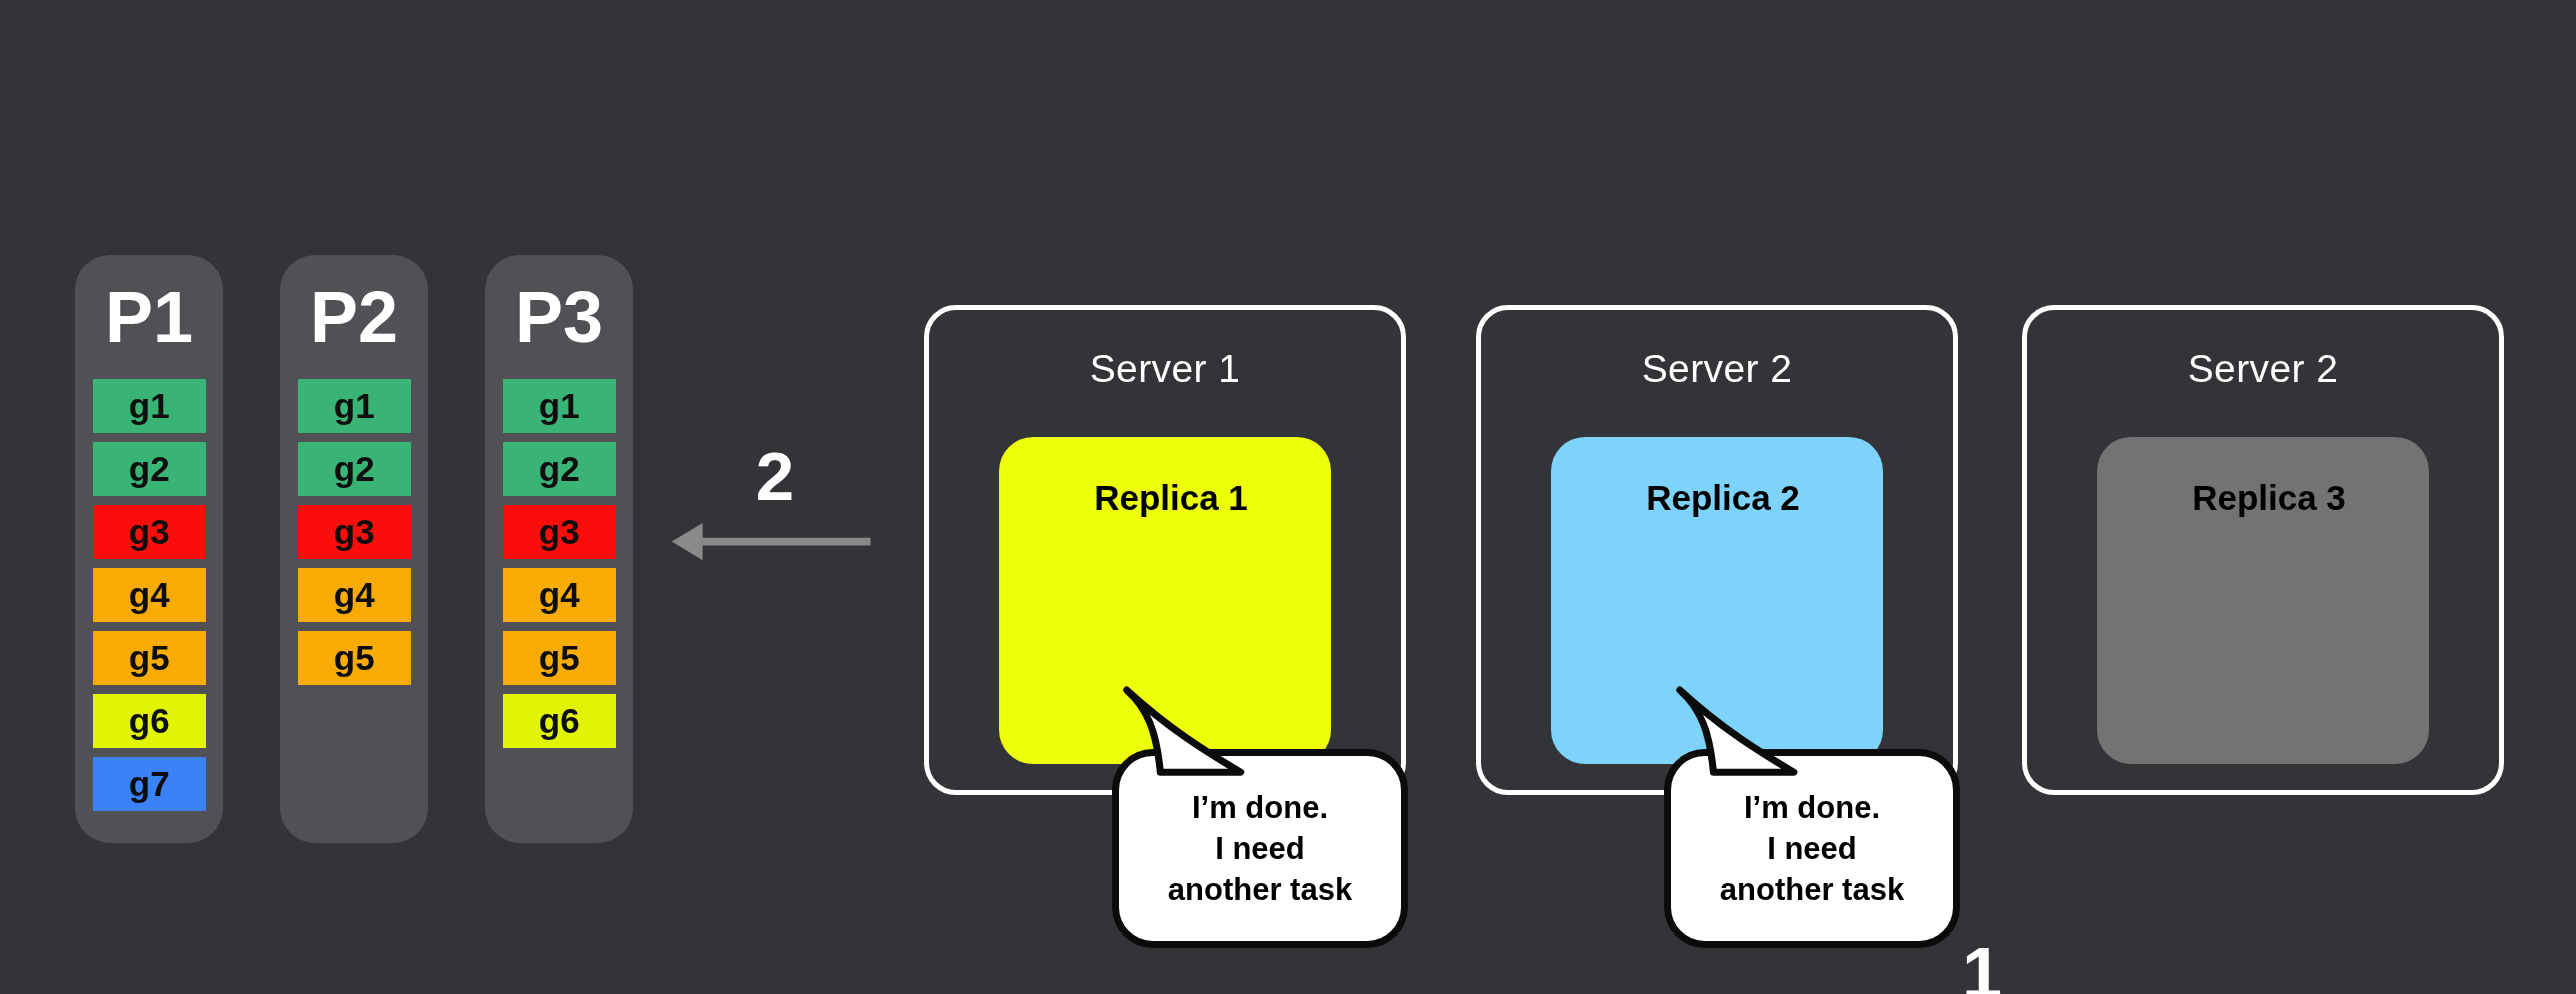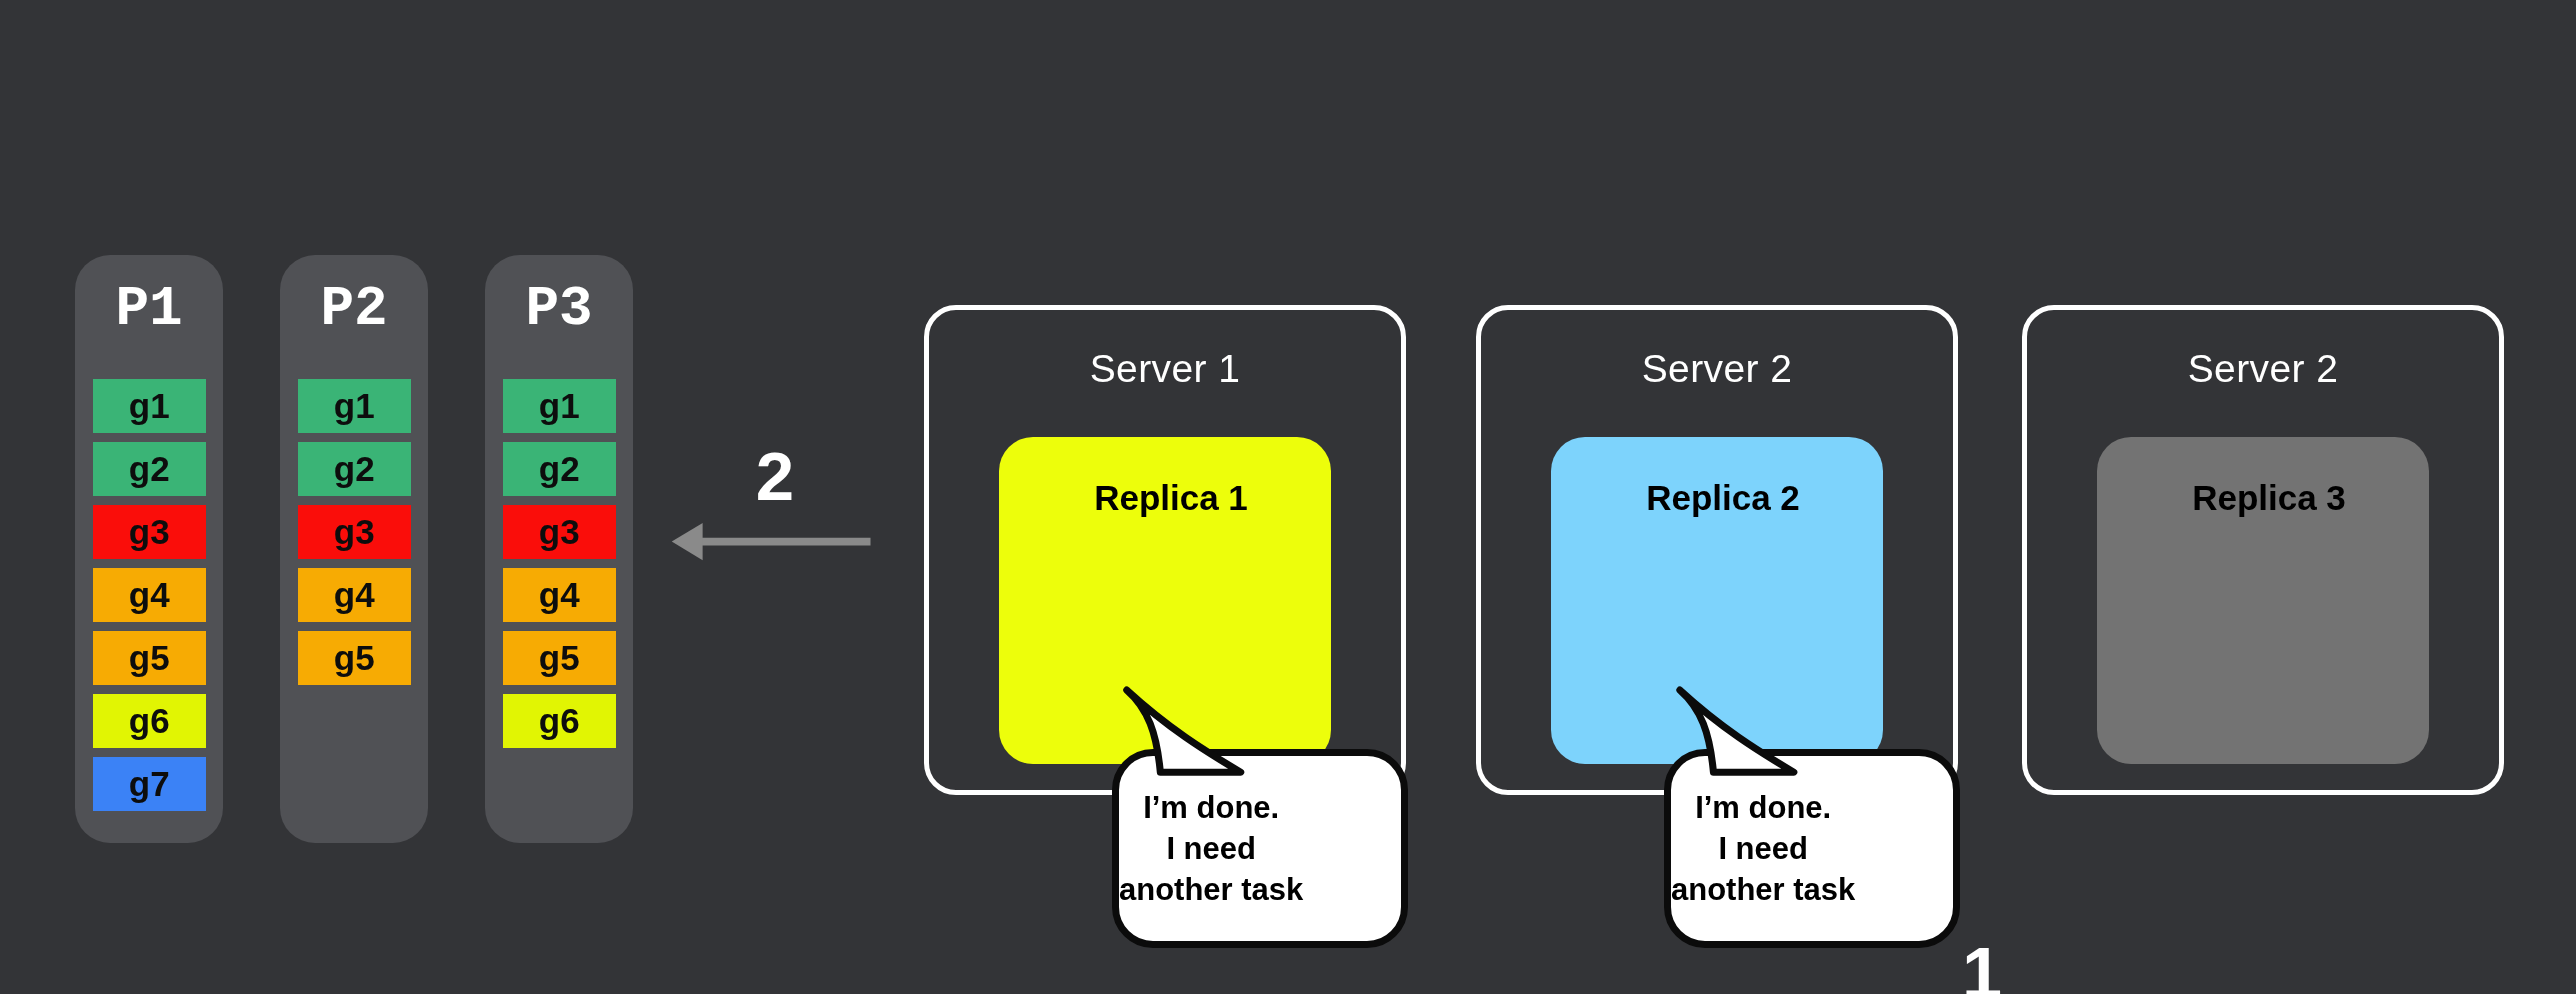--- a/index.html
+++ b/index.html
@@ -11,21 +11,21 @@
     font-family:"Liberation Sans", sans-serif;
   }
   
   .partition{
     position:absolute;top:255px;width:148px;height:588px;
     background:#505155;border-radius:35px;
   }
   .p1{left:75px}.p2{left:280px}.p3{left:485px}
   .partition-label{
     position:absolute;top:25px;left:0;width:100%;
-    text-align:center;color:#fff;font-size:56px;font-weight:bold;line-height:1.05;font-family:Liberation Mono, monospace;
+    text-align:center;color:#fff;font-size:72px;font-weight:bold;line-height:1.05;
   }
   .tasks{
     position:absolute;top:124px;left:17.7px;width:113px;
     display:flex;flex-direction:column;gap:9px;
   }
   .task{
     width:113px;height:54px;flex:0 0 54px;
     display:flex;align-items:center;justify-content:center;
     color:#0d0d0d;font-size:35px;font-weight:bold;
   }
@@ -45,21 +45,21 @@
   }
   .replica-label{
     position:absolute;top:41px;left:0;width:100%;
     text-align:center;color:#000;font-size:35px;font-weight:bold;padding-left:6px;
   }
   
   .bubble{
     position:absolute;top:749px;width:296px;height:199px;
     background:#ffffff;border:7px solid #0b0b0b;border-radius:41px;
     box-sizing:border-box;
-    display:flex;align-items:center;justify-content:flex-start;
+    display:flex;align-items:center;justify-content:center;
   }
   .b1{left:1112px}.b2{left:1664px}
   .bubble-text{
     text-align:center;color:#000;
     font-size:31px;font-weight:bold;line-height:41px;
     white-space:nowrap;
   }
   
   .step-label{
     position:absolute;color:#ffffff;font-weight:bold;line-height:1;

